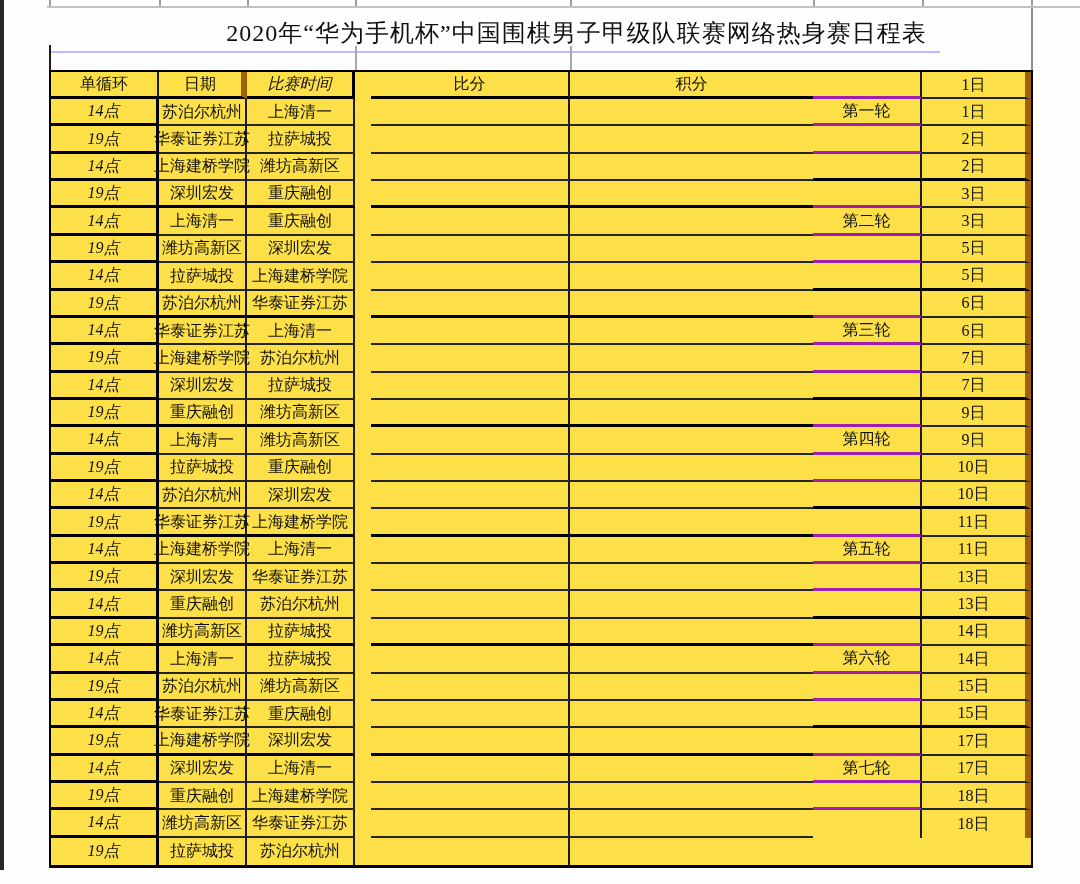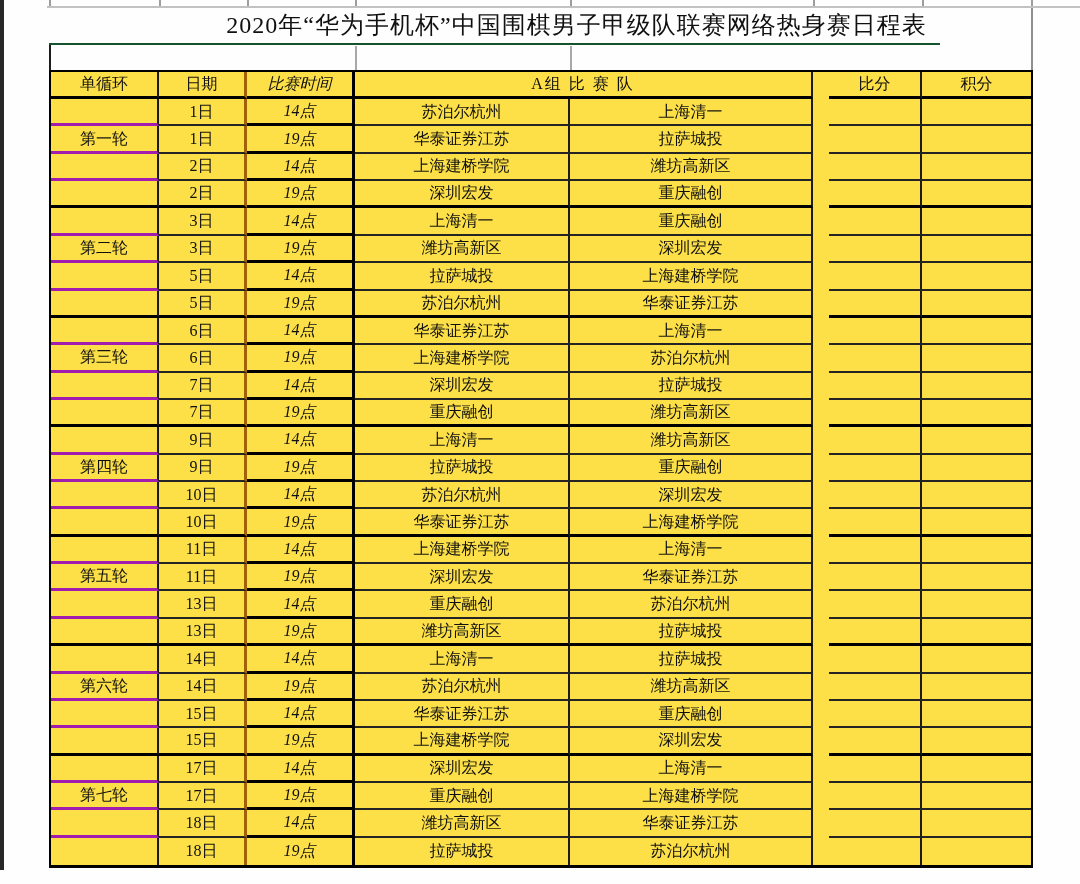--- a/index.html
+++ b/index.html
@@ -4,41 +4,41 @@
 <style>
   html,body{margin:0;padding:0;background:#ffffff;}
   .sheet{
     position:relative;width:1080px;height:884px;background:#fefefe;
     font-family:"Liberation Serif","DejaVu Serif",serif;color:#101010;overflow:hidden;
   }
   .scan-edge-bar{position:absolute;left:0;top:0;width:4px;height:870px;background:#272727;}
   .top-gridline{position:absolute;left:47px;top:6px;width:1033px;height:2px;background:#c3c2c2;}
   .tick{position:absolute;top:0;width:2px;height:6px;background:#9d9d9d;}
   .title-cell{
-    position:absolute;left:49px;top:7px;width:891px;height:38px;box-sizing:border-box;
-    border-bottom:2px solid #14532d;display:flex;align-items:center;justify-content:center;
+    position:absolute;left:49px;top:15px;width:891px;height:38px;box-sizing:border-box;
+    border-bottom:2px solid #c4b5fd;display:flex;align-items:center;justify-content:center;
     padding-left:164px;font-size:24px;letter-spacing:1px;white-space:nowrap;
   }
   .gapline{position:absolute;background:#a9a8a8;width:2px;}
   .gap-v-left{left:49px;top:45px;height:25px;background:#1c1c1c;}
   .gap-v-a{left:355px;top:46px;height:24px;}
   .gap-v-b{left:570px;top:46px;height:24px;}
   .gap-v-right{left:1031px;top:8px;height:62px;background:#8f8f8f;}
   .grid{
     position:absolute;left:49px;top:70px;width:984px;height:798px;box-sizing:border-box;
     border:2px solid #000;border-bottom-width:3px;
     display:grid;
     grid-template-columns:108px 88px 108px 215px 243px 109px 109px;
     grid-template-rows:27px repeat(28,1fr);
     background:#fde047;
   }
   .c{display:flex;align-items:center;justify-content:center;font-size:16px;line-height:1;
      white-space:nowrap;overflow:visible;box-sizing:border-box;}
   .col1{border-right:2px solid #1c1c1c;}
-  .col2{border-right:3px solid #a16207;}
+  .col2{border-right:6px solid #a16207;}
   .col4{border-right:2px solid #1c1c1c;}
   .col5{border-right:2px solid #1c1c1c;}
   .col6{border-right:2px solid #1c1c1c;margin-left:16px;}
   .d{border-bottom:2px solid #242424;}
   .col1.inner{border-bottom:3px solid #a21caf;}
   .col3{border-right:3px solid #000;border-bottom:3px solid #000;font-style:italic;}
   .h{border-bottom:3px solid #000;}
   .h.teams{border-right:2px solid #1c1c1c;grid-column:span 2;letter-spacing:2px;}
   .grp{border-bottom:3px solid #000;}
   .lastrow{border-bottom:none;}
@@ -64,21 +64,20 @@
 
   <div class="gapline gap-v-left"></div>
   <div class="gapline gap-v-a"></div>
   <div class="gapline gap-v-b"></div>
   <div class="gapline gap-v-right"></div>
 
   <div class="grid">
     <div class="c h col1">单循环</div>
     <div class="c h col2">日期</div>
     <div class="c h col3">比赛时间</div>
-    <div class="c h teams">A组 比 赛 队</div>
     <div class="c h col6">比分</div>
     <div class="c h">积分</div>
   <div class="c d col1 inner"></div>
       <div class="c d col2">1日</div>
       <div class="c d col3">14点</div>
       <div class="c d col4">苏泊尔杭州</div>
       <div class="c d col5">上海清一</div>
       <div class="c d col6"></div>
       <div class="c d "></div>
       <div class="c d col1 inner">第一轮</div>

